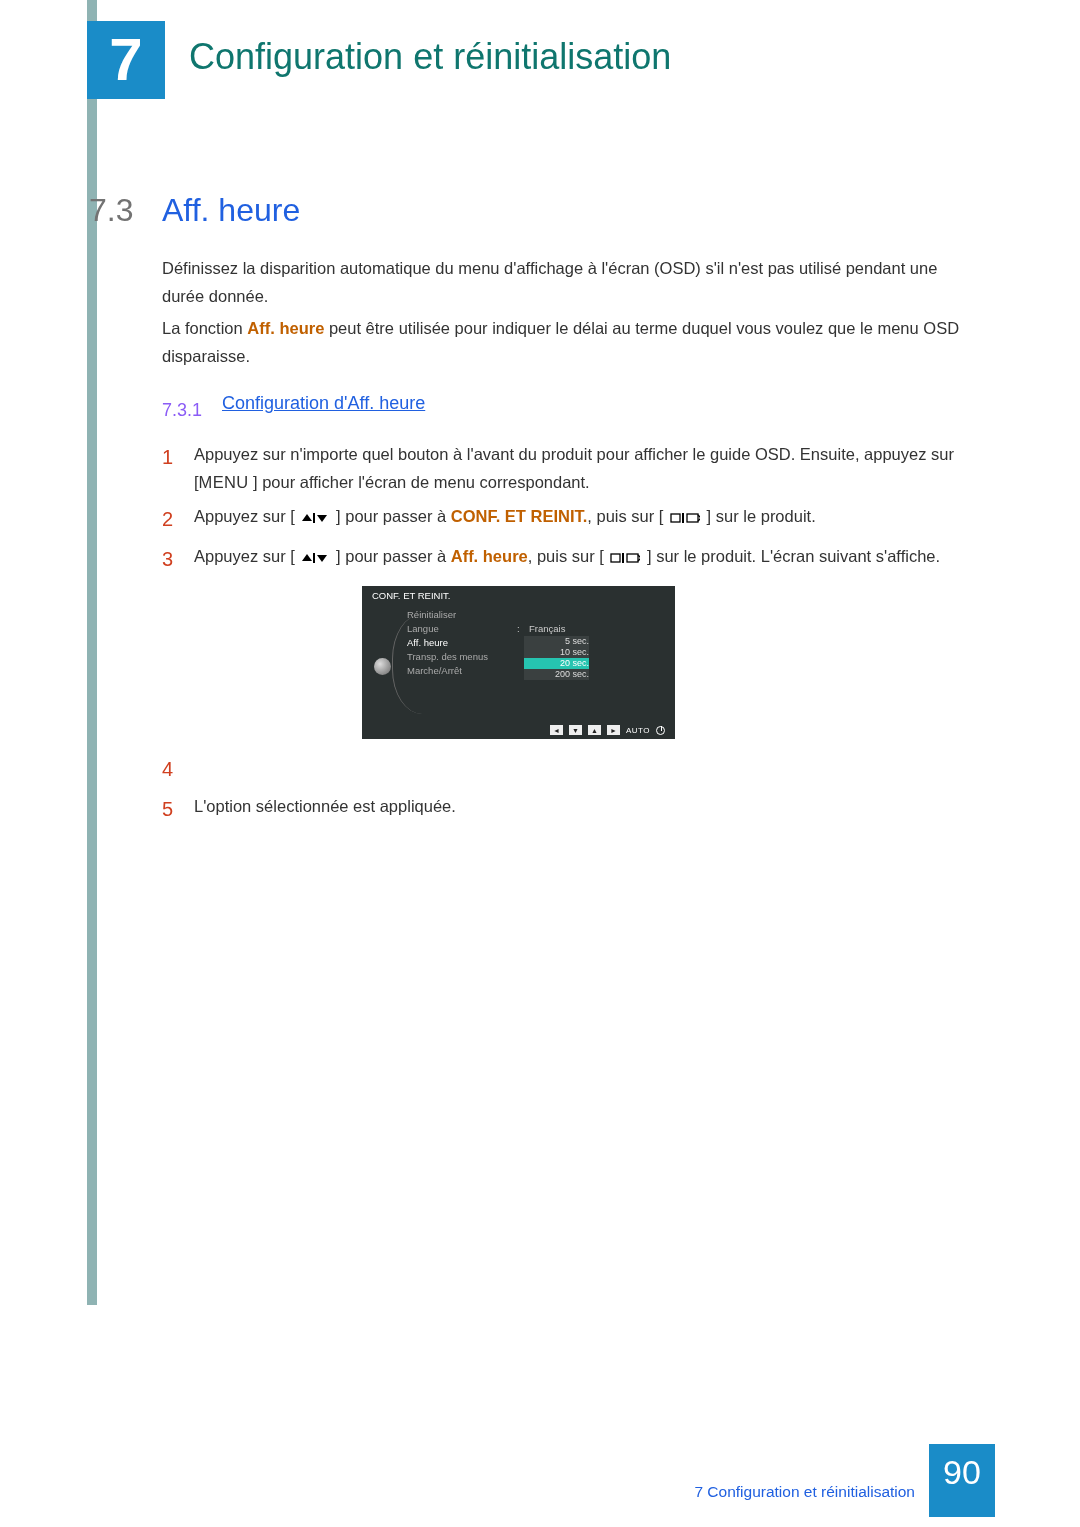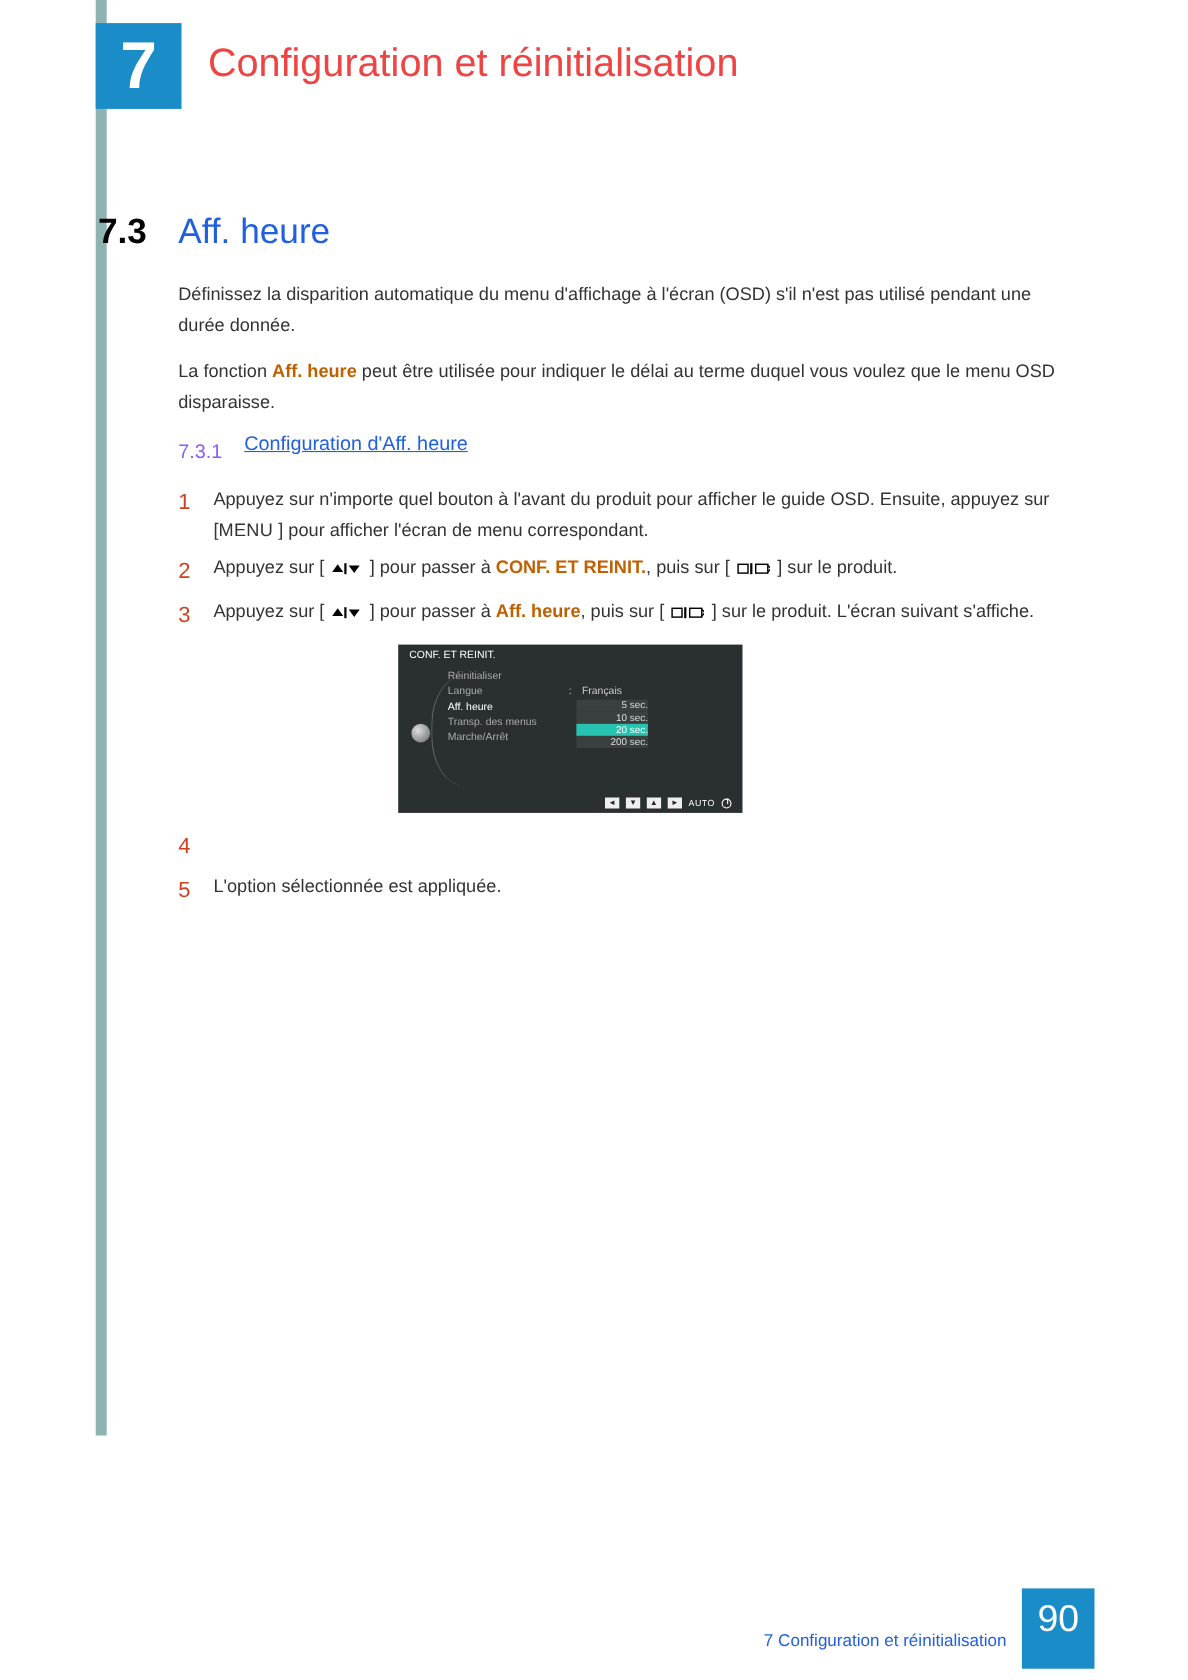--- a/index.html
+++ b/index.html
@@ -30,48 +30,48 @@
     font-size: 60px;
     font-weight: bold;
     text-align: center;
     line-height: 78px;
   }
   .chapter-title {
     position: absolute;
     left: 189px;
     top: 36px;
     font-size: 36px;
-    color: #ef4444;
+    color: #0f766e;
   }
   .section-num {
     position: absolute;
     left: 89px;
     top: 192px;
     font-size: 32px;
-    color: #000000;
-    font-weight: bold;
+    color: #737373;
+    font-weight: normal;
   }
   .section-title {
     position: absolute;
     left: 162px;
     top: 192px;
     font-size: 32px;
     color: #2060e0;
     font-weight: normal;
   }
   .body-block {
     position: absolute;
     left: 162px;
     top: 254px;
     width: 812px;
     font-size: 16.5px;
     line-height: 1.7;
     color: #333;
   }
-  .para2 { margin-top: 14px; }
+  .para2 { margin-top: 4px; }
   .emph-orange { color: #c06000; font-weight: bold; }
   .subsec-num {
     position: absolute;
     left: 162px;
     top: 400px;
     color: #8b5cf6;
     font-size: 18px;
   }
   .subsec-title {
     position: absolute;

